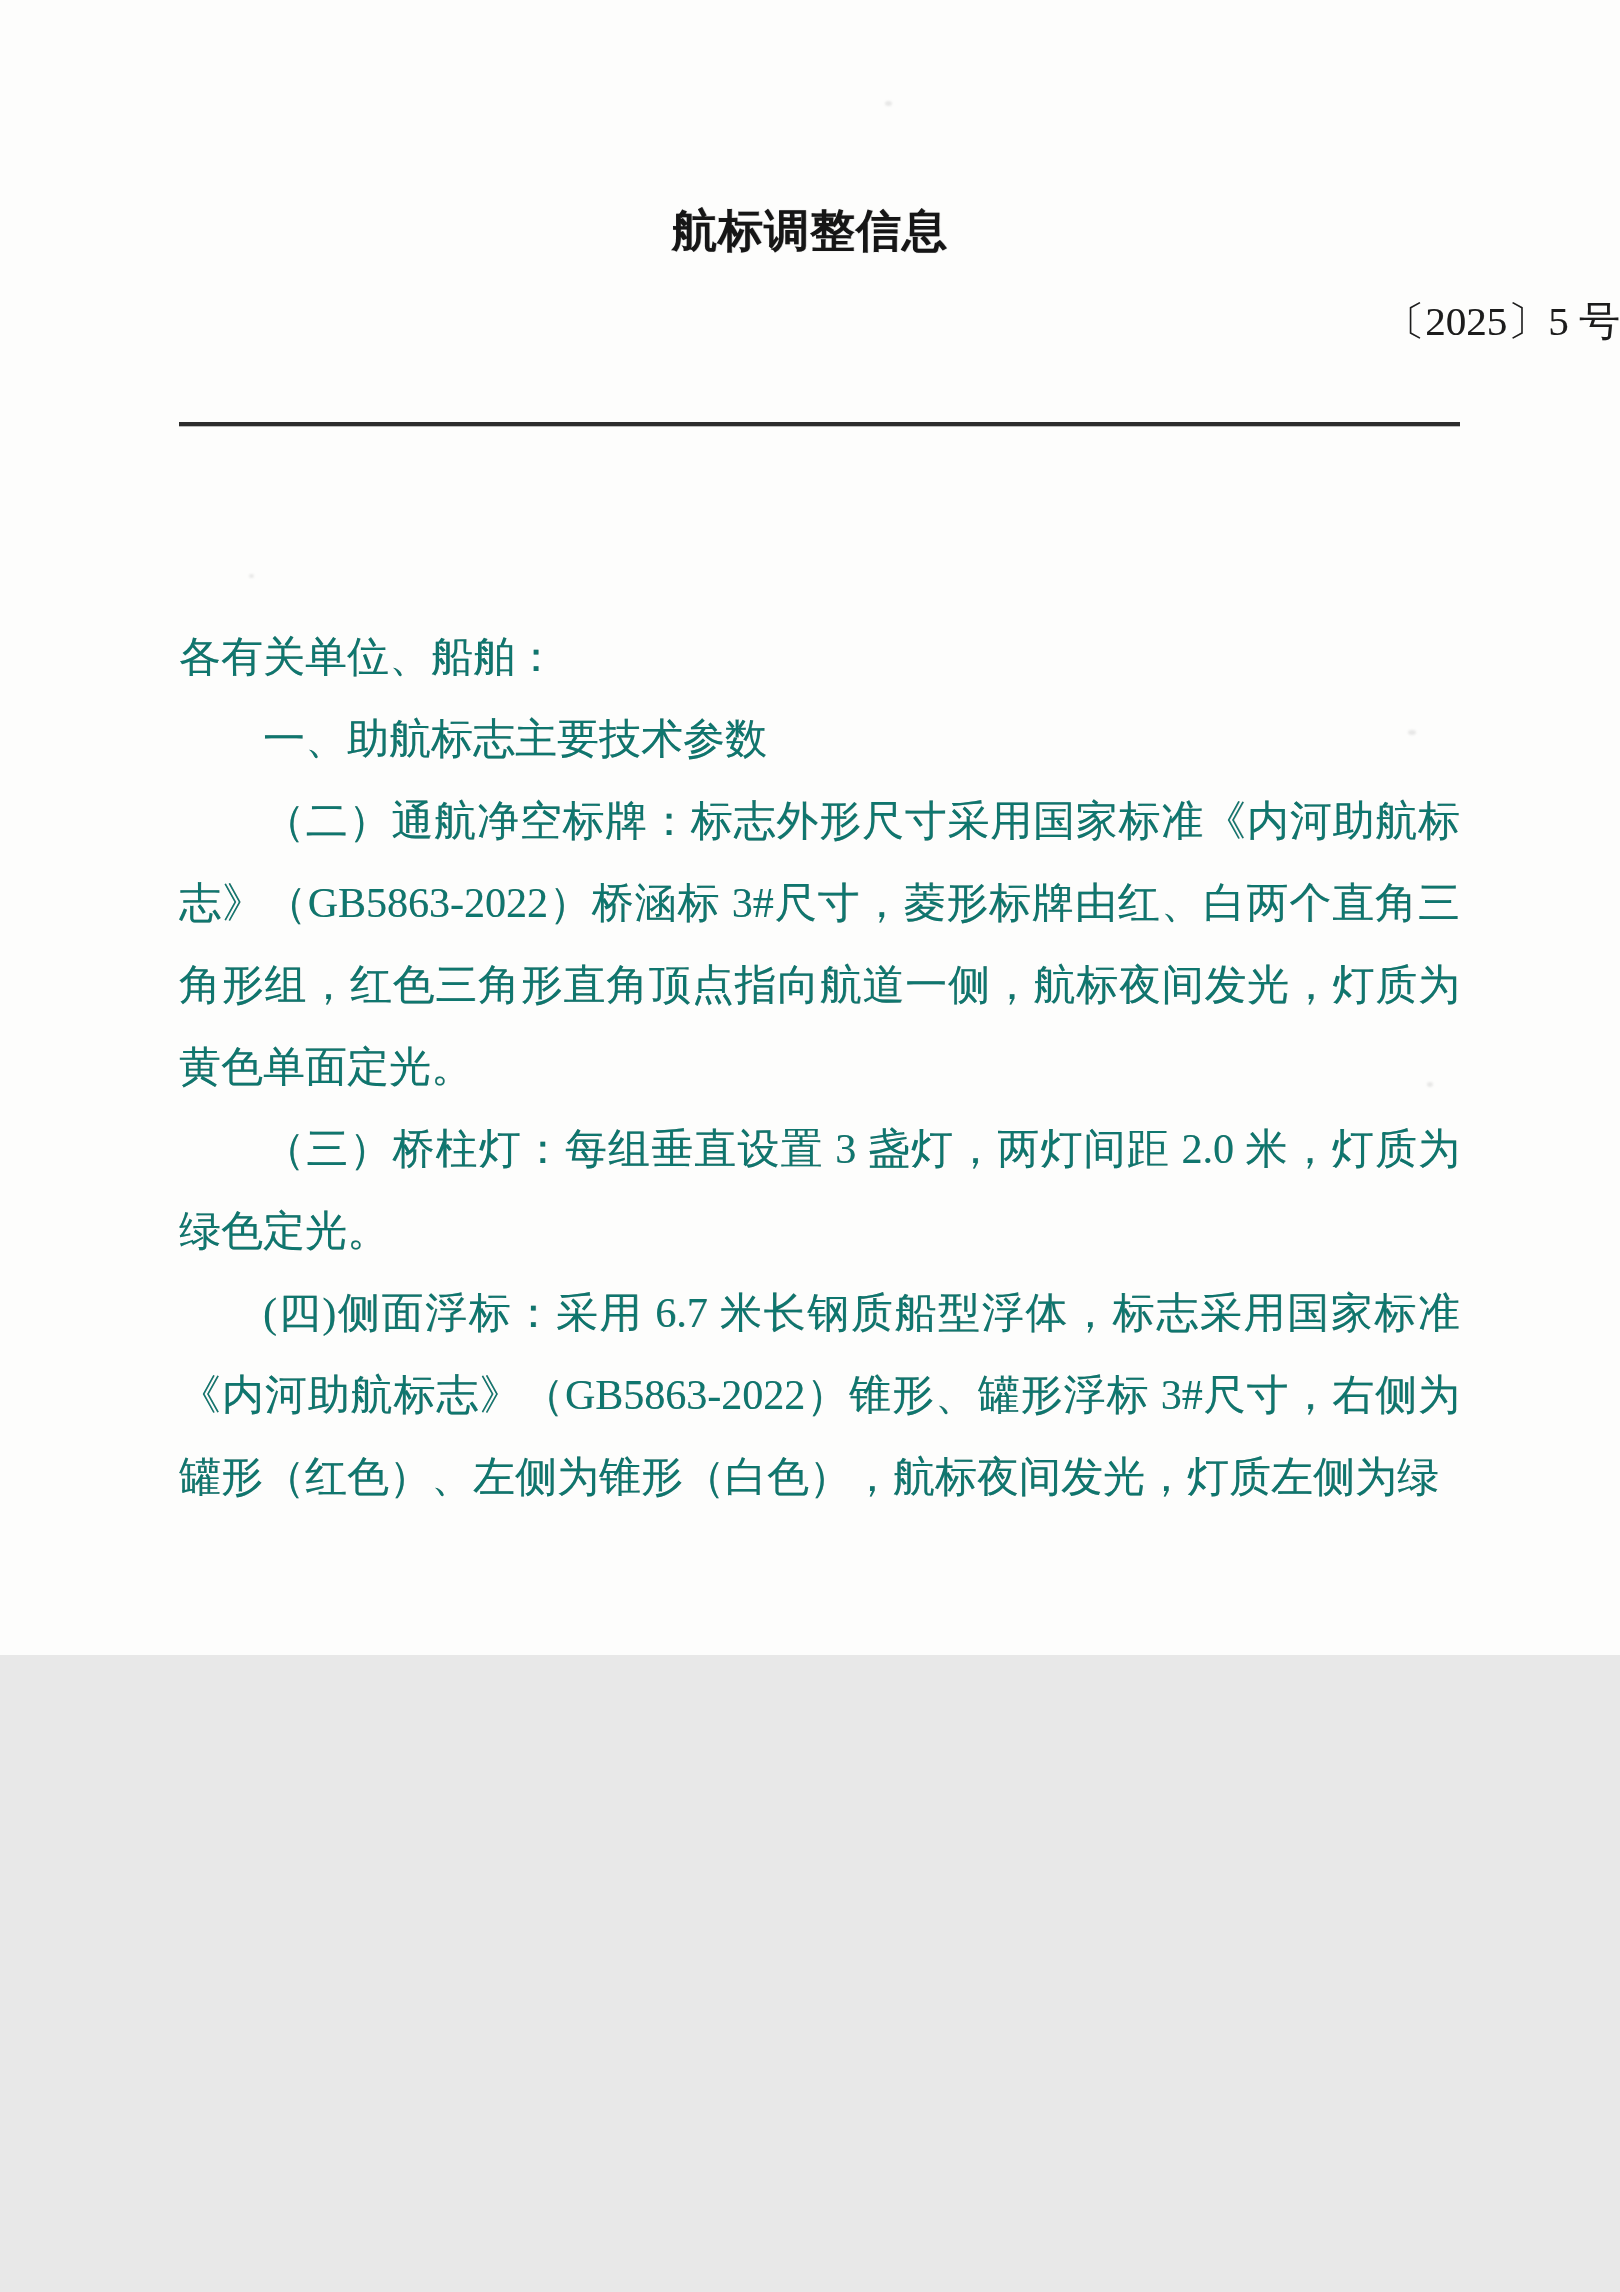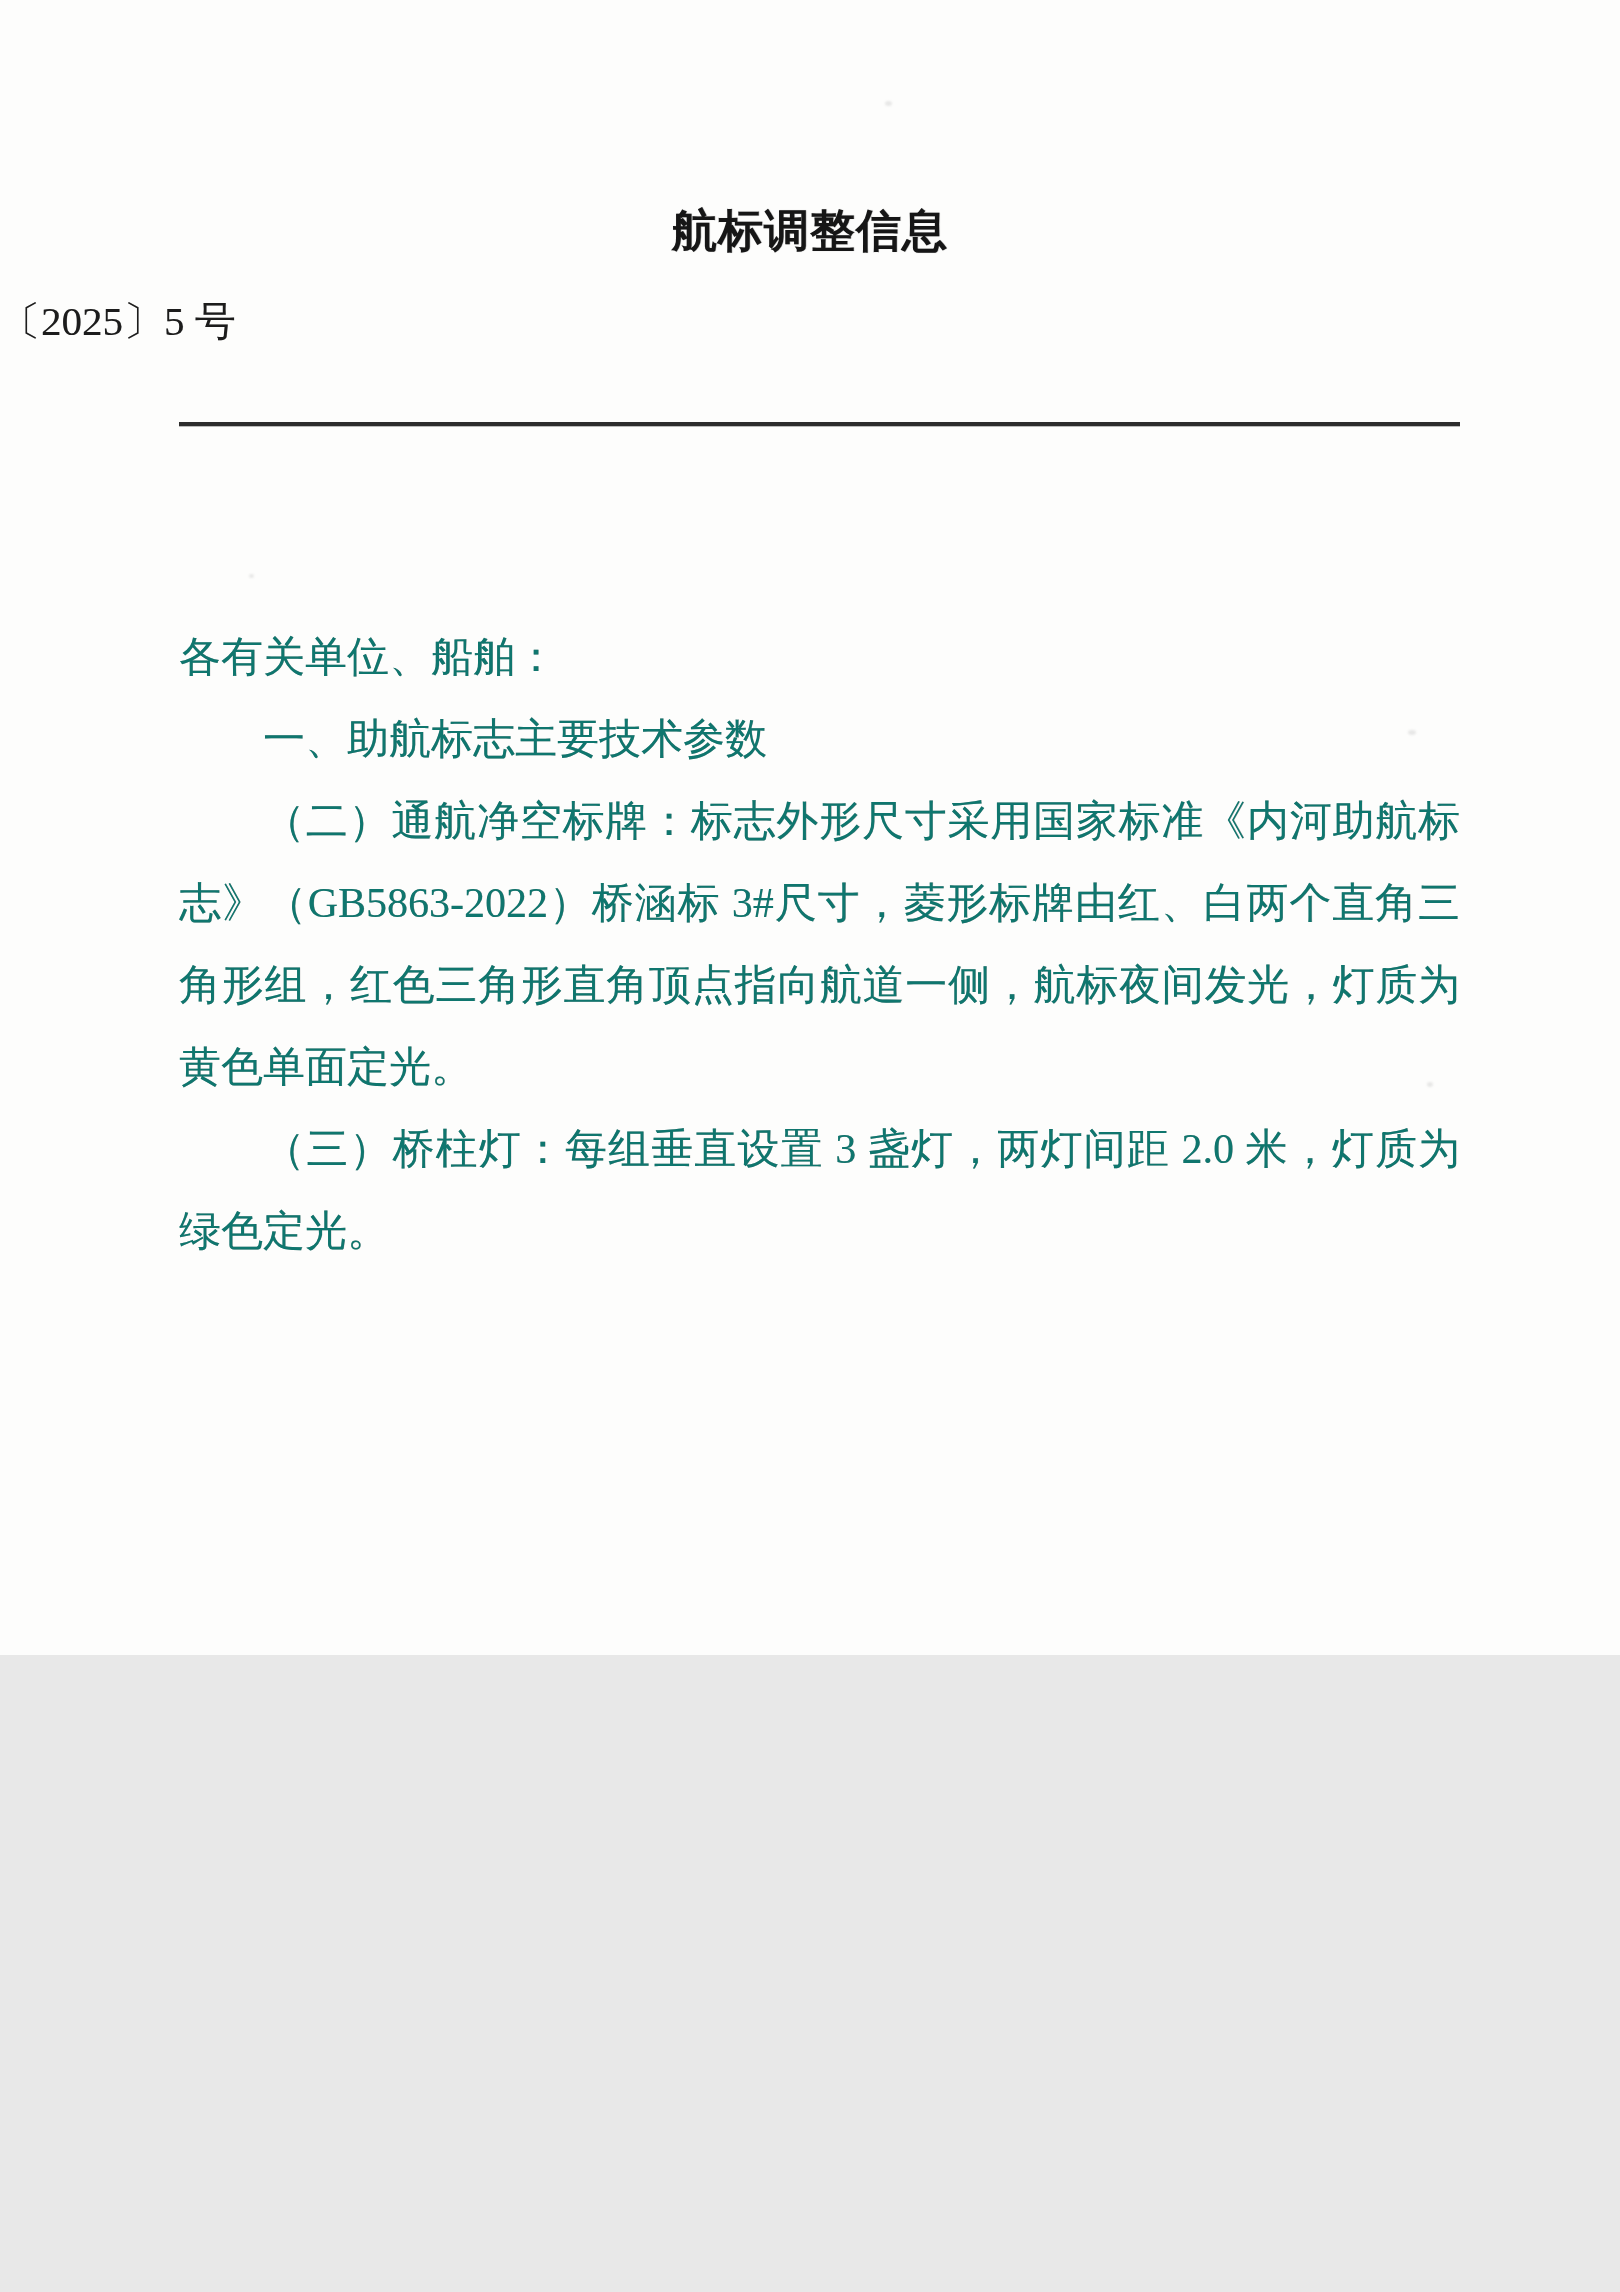--- a/index.html
+++ b/index.html
@@ -28,21 +28,21 @@
     font-weight: 700;
     letter-spacing: 1px;
     color: #161616;
     text-shadow: 0.4px 0.4px 0.7px rgba(30,30,30,0.45);
   }
   .doc-number {
     position: absolute;
     top: 294px;
     left: 0;
     width: 100%;
-    text-align: left;
+    text-align: right;
     font-size: 41px;
     font-weight: 400;
     color: #1c1c1c;
     text-shadow: 0.3px 0.3px 0.6px rgba(30,30,30,0.4);
   }
   .rule {
     position: absolute;
     top: 422px;
     left: 179px;
     width: 1281px;
@@ -104,20 +104,21 @@
 
   <div class="rule"></div>
 
 
   <div class="body-text">
     <p class="para">各有关单位、船舶：</p>
     <div>
         <p class="para indent">一、助航标志主要技术参数</p>
         <p class="para indent">（二）通航净空标牌：标志外形尺寸采用国家标准《内河助航标志》（GB5863-2022）桥涵标 3#尺寸，菱形标牌由红、白两个直角三角形组，红色三角形直角顶点指向航道一侧，航标夜间发光，灯质为黄色单面定光。</p>
         <p class="para indent">（三）桥柱灯：每组垂直设置 3 盏灯，两灯间距 2.0 米，灯质为绿色定光。</p>
+        <p class="para indent">(四)侧面浮标：采用 6.7 米长钢质船型浮体，标志采用国家标准《内河助航标志》（GB5863-2022）锥形、罐形浮标 3#尺寸，右侧为罐形（红色）、左侧为锥形（白色），航标夜间发光，灯质左侧为绿</p>
       </div>
   </div>
 
   <div class="speck s1"></div>
   <div class="speck s2"></div>
   <div class="speck s3"></div>
   <div class="speck s4"></div>
 
 </div>
 

